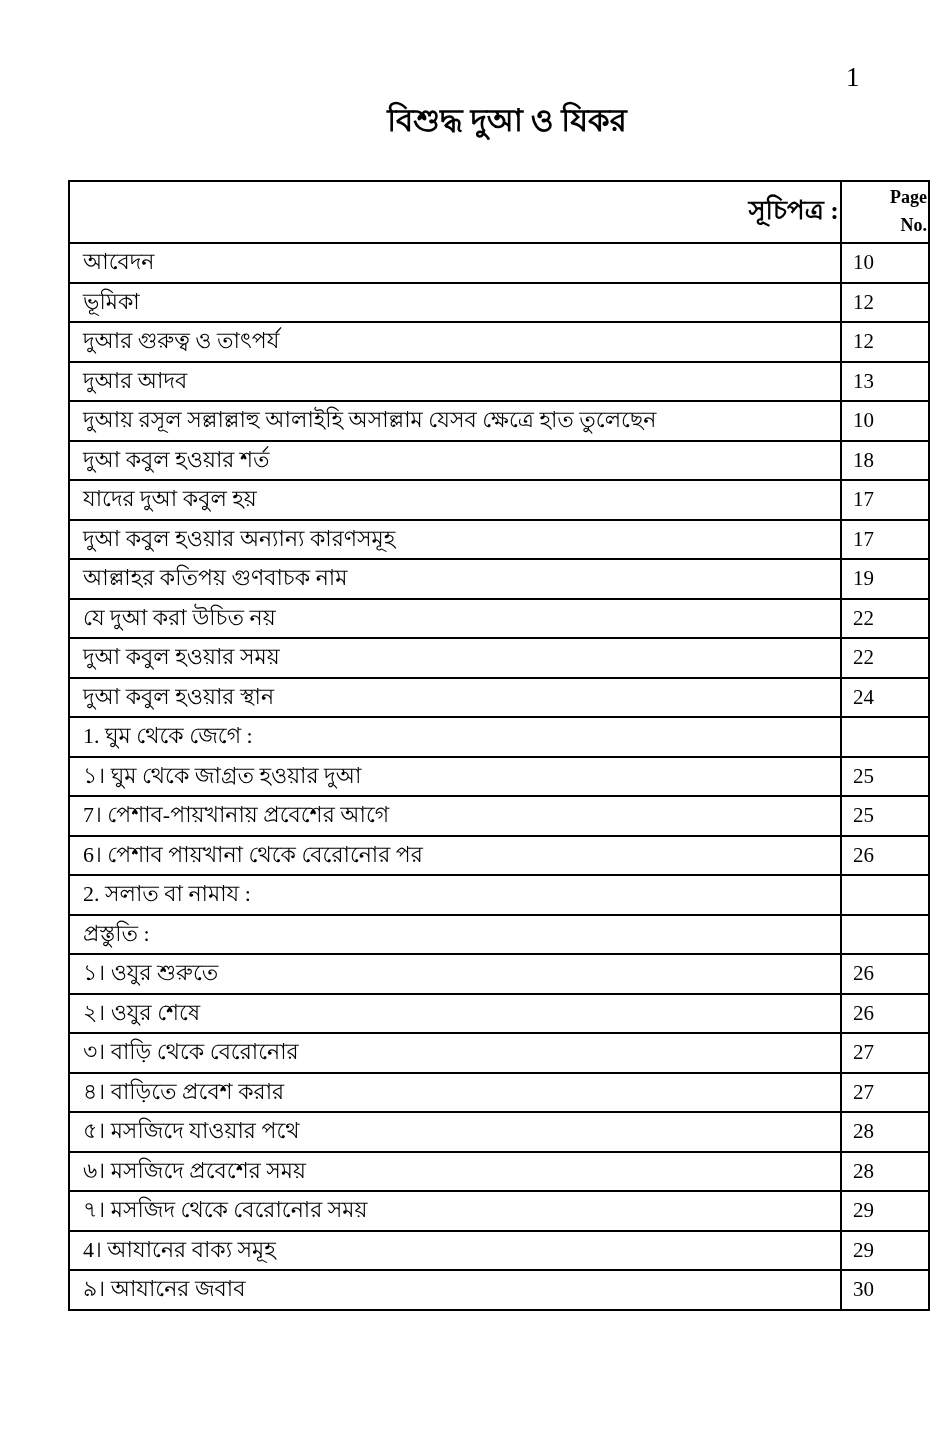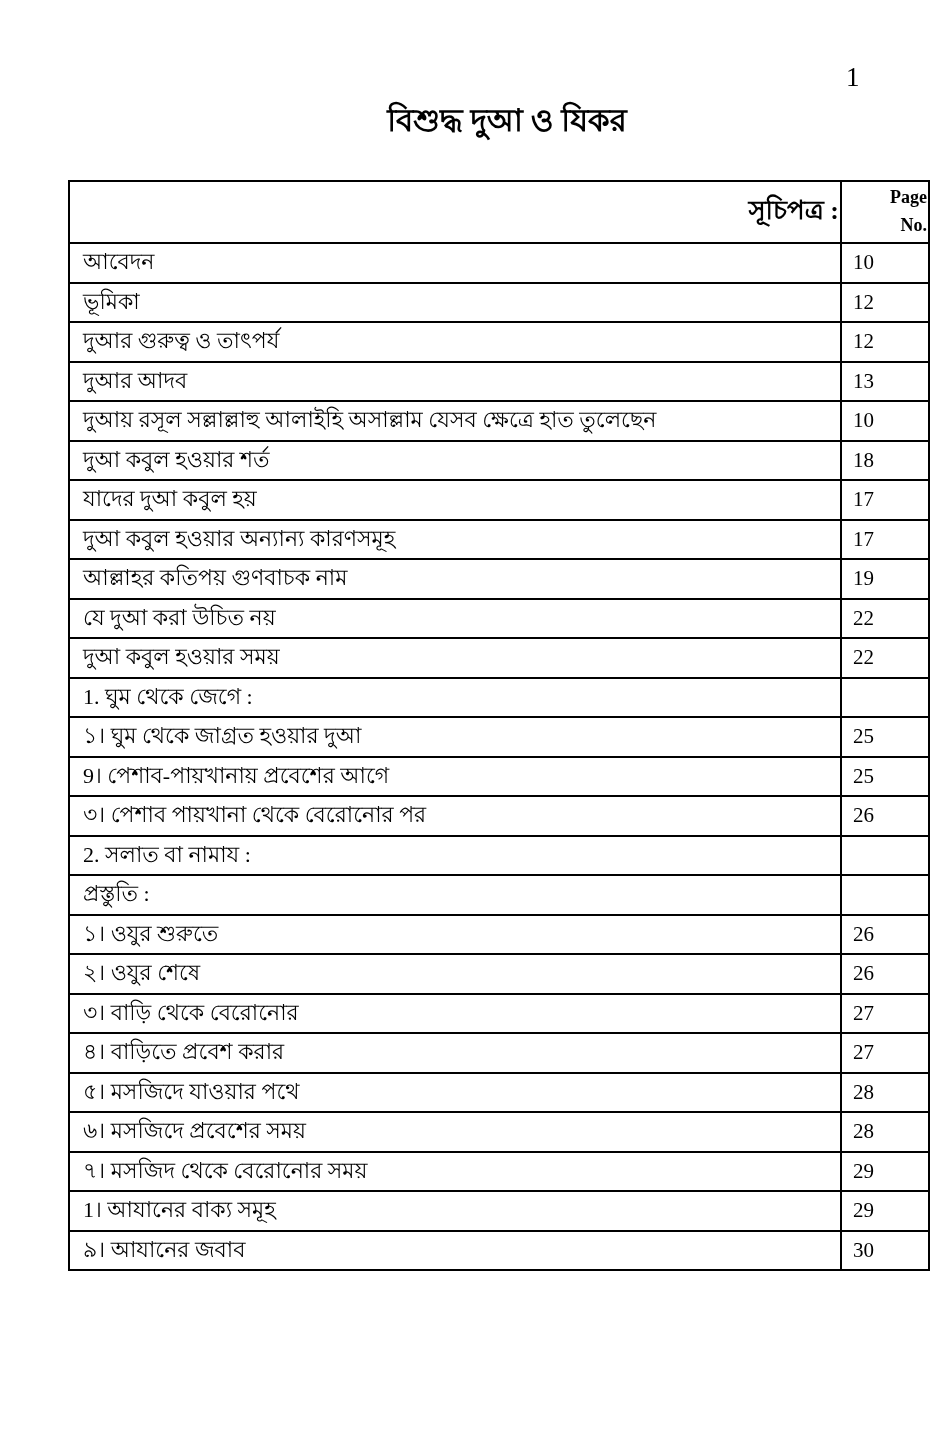--- a/index.html
+++ b/index.html
@@ -135,34 +135,38 @@
     <td class="page-cell">19</td>
   </tr>
       <tr>
     <td class="label-cell">যে দুআ করা উচিত নয়</td>
     <td class="page-cell">22</td>
   </tr>
       <tr>
     <td class="label-cell">দুআ কবুল হওয়ার সময়</td>
     <td class="page-cell">22</td>
   </tr>
+      <tr>
+    <td class="label-cell">দুআ কবুল হওয়ার স্থান</td>
+    <td class="page-cell">24</td>
+  </tr>
       <tr class="section-row">
     <td class="label-cell">1. ঘুম থেকে জেগে :</td>
     <td class="page-cell"></td>
   </tr>
       <tr>
     <td class="label-cell">১। ঘুম থেকে জাগ্রত হওয়ার দুআ</td>
     <td class="page-cell">25</td>
   </tr>
       <tr>
-    <td class="label-cell">9। পেশাব-পায়খানায় প্রবেশের আগে</td>
+    <td class="label-cell">7। পেশাব-পায়খানায় প্রবেশের আগে</td>
     <td class="page-cell">25</td>
   </tr>
       <tr>
-    <td class="label-cell">৩। পেশাব পায়খানা থেকে বেরোনোর পর</td>
+    <td class="label-cell">6। পেশাব পায়খানা থেকে বেরোনোর পর</td>
     <td class="page-cell">26</td>
   </tr>
       <tr class="section-row">
     <td class="label-cell">2. সলাত বা নামায :</td>
     <td class="page-cell"></td>
   </tr>
       <tr class="section-row">
     <td class="label-cell">প্রস্তুতি :</td>
     <td class="page-cell"></td>
   </tr>
@@ -188,21 +192,21 @@
   </tr>
       <tr>
     <td class="label-cell">৬। মসজিদে প্রবেশের সময়</td>
     <td class="page-cell">28</td>
   </tr>
       <tr>
     <td class="label-cell">৭। মসজিদ থেকে বেরোনোর সময়</td>
     <td class="page-cell">29</td>
   </tr>
       <tr>
-    <td class="label-cell">1। আযানের বাক্য সমূহ</td>
+    <td class="label-cell">4। আযানের বাক্য সমূহ</td>
     <td class="page-cell">29</td>
   </tr>
       <tr>
     <td class="label-cell">৯। আযানের জবাব</td>
     <td class="page-cell">30</td>
   </tr>
     </tbody>
 </table>
 
 </body></html>

